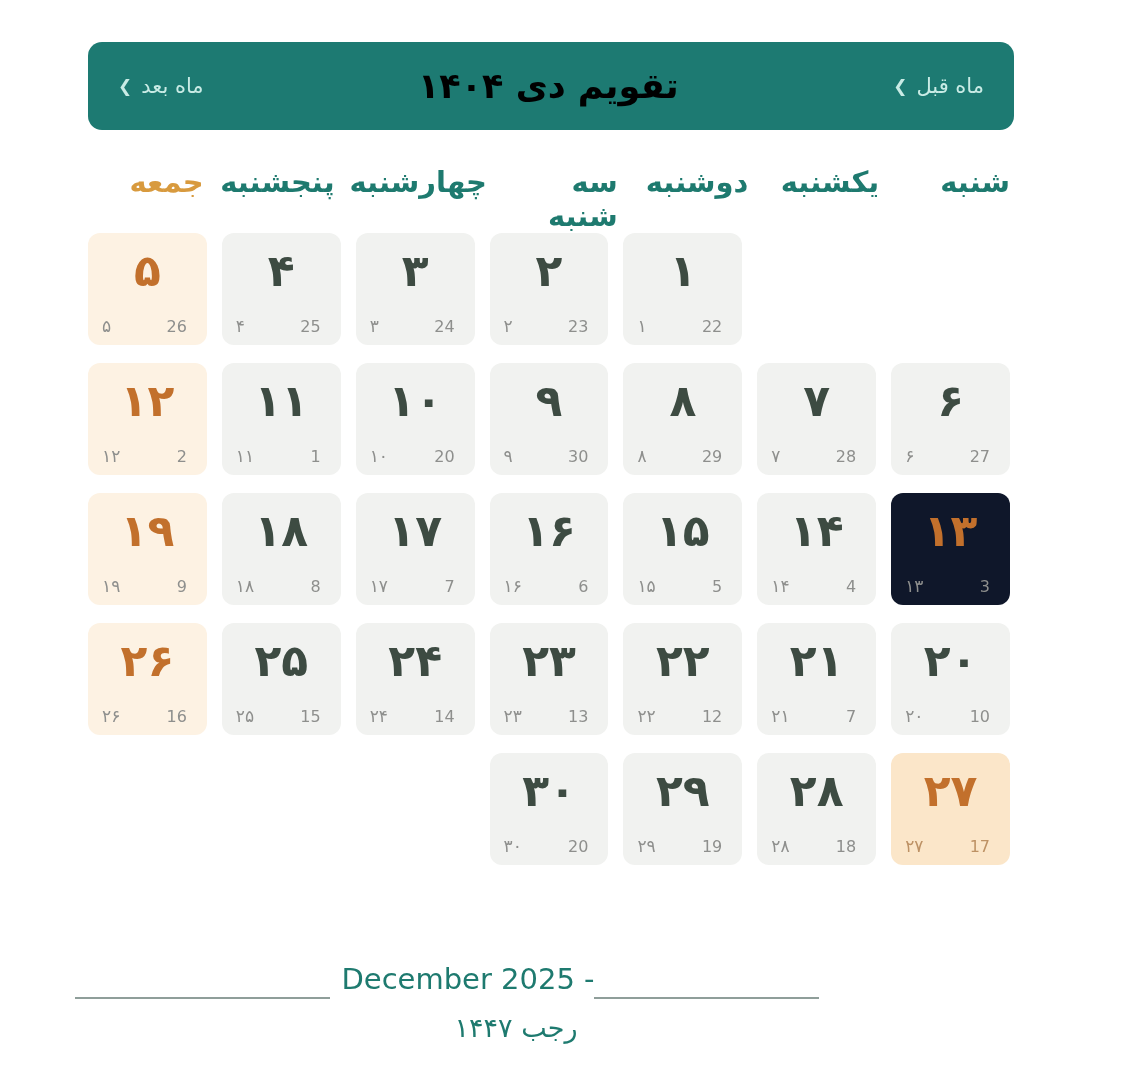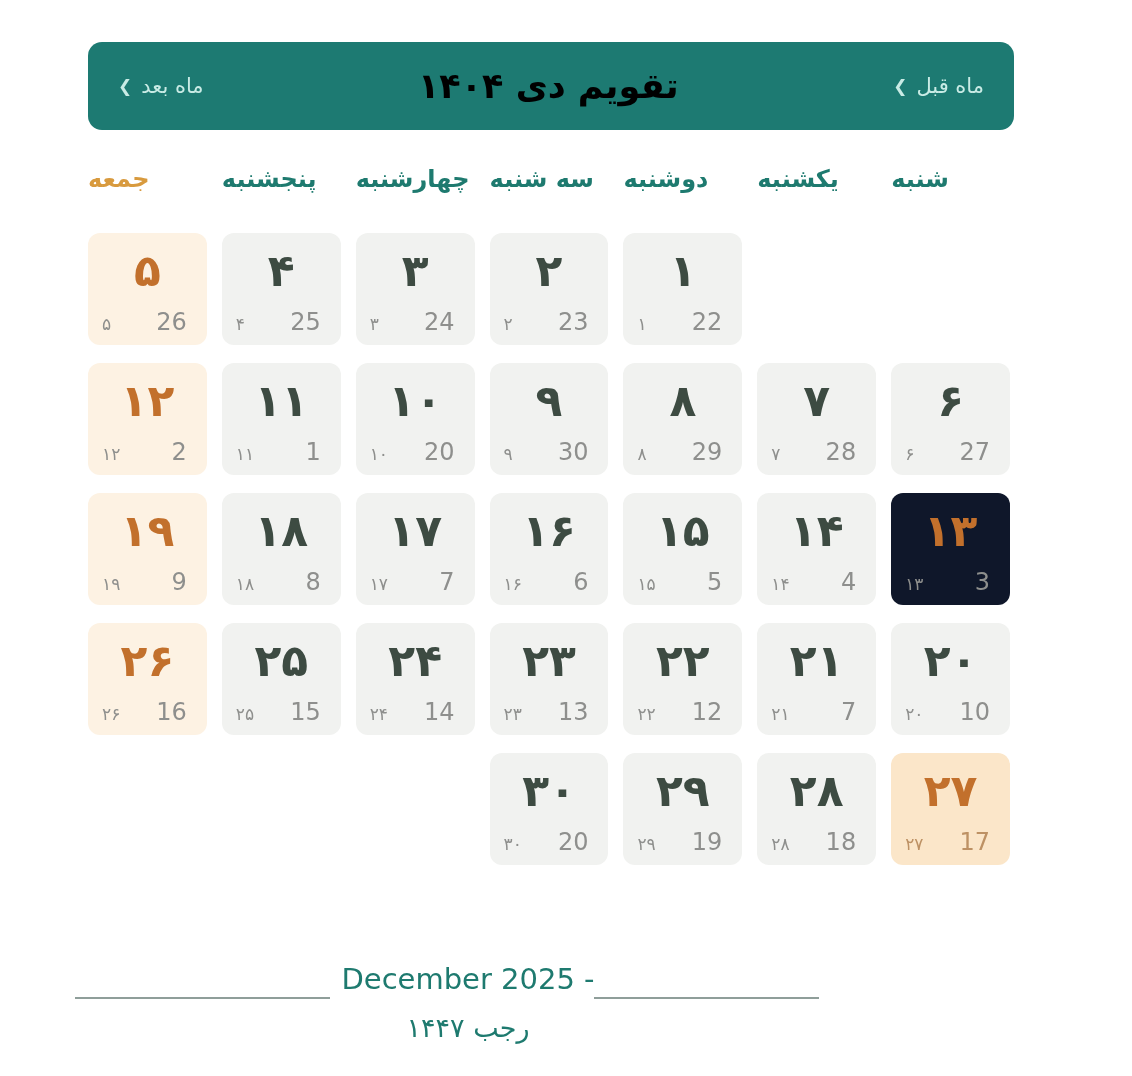--- a/index.html
+++ b/index.html
@@ -21,21 +21,21 @@
   }
   .nav-icon { font-size:17px; color:#c9ebe5; line-height:1; }
   .topbar-title { color:#000000; font-size:35px; font-weight:bold; direction:rtl; }
 
   
   .weekdays {
     position:absolute; left:88px; top:165px; width:922px;
     display:grid; grid-template-columns:repeat(7,1fr); column-gap:15px;
     direction:rtl;
   }
-  .weekday { text-align:left; font-size:24px; font-weight:bold; color:#1e7a6f; }
+  .weekday { text-align:right; font-size:29px; font-weight:bold; color:#1e7a6f; }
   .weekday.friday { color:#d89a3e; }
 
   
   .grid {
     position:absolute; left:88px; top:233px; width:922px;
     display:grid; grid-template-columns:repeat(7,1fr);
     column-gap:15px; row-gap:18px; direction:rtl;
   }
   .cell {
     position:relative; height:112px; border-radius:12px; background:#f1f2f0;
@@ -47,31 +47,31 @@
   .cell .big {
     position:absolute; top:12px; left:0; right:0; text-align:center;
     font-size:44px; font-weight:600; color:#3d4b42; direction:rtl;
   }
   .cell.friday .big, .cell.holiday .big, .cell.holiday-strong .big { color:#c2702c; }
   .cell .sub {
     position:absolute; bottom:9px; left:14px; right:20px;
     display:flex; direction:ltr; justify-content:space-between; align-items:baseline;
   }
   .sub .hijri { font-size:17px; color:#8e8f8d; }
-  .sub .greg  { font-size:24px; color:#8e8f8d; }
+  .sub .greg  { font-size:16px; color:#8e8f8d; }
   .cell.holiday-strong .hijri, .cell.holiday-strong .greg { color:#bd9164; }
 
   
   .footer { position:absolute; left:0; top:950px; width:936px; height:110px; }
   .footer-line { position:absolute; height:2px; background:#8f9e9a; top:47px; }
   .footer-line.left  { left:75px;  width:255px; }
   .footer-line.right { right:117px; width:225px; }
   .footer-text { position:absolute; left:0; width:100%; text-align:center; }
   .footer-greg { top:12px; font-size:29px; color:#1e7a6f; direction:ltr; }
-  .footer-hijri { top:62px; font-size:27px; color:#1e7a6f; direction:rtl; }
+  .footer-hijri { top:62px; font-size:27px; color:#1e7a6f; direction:rtl;margin-left:48px; }
 </style>
 </head>
 <body>
 
 <div class="page">
 
   <header class="topbar">
     <button class="nav-btn">
       <span class="nav-icon">❮</span>
       <span>ماه قبل</span>

